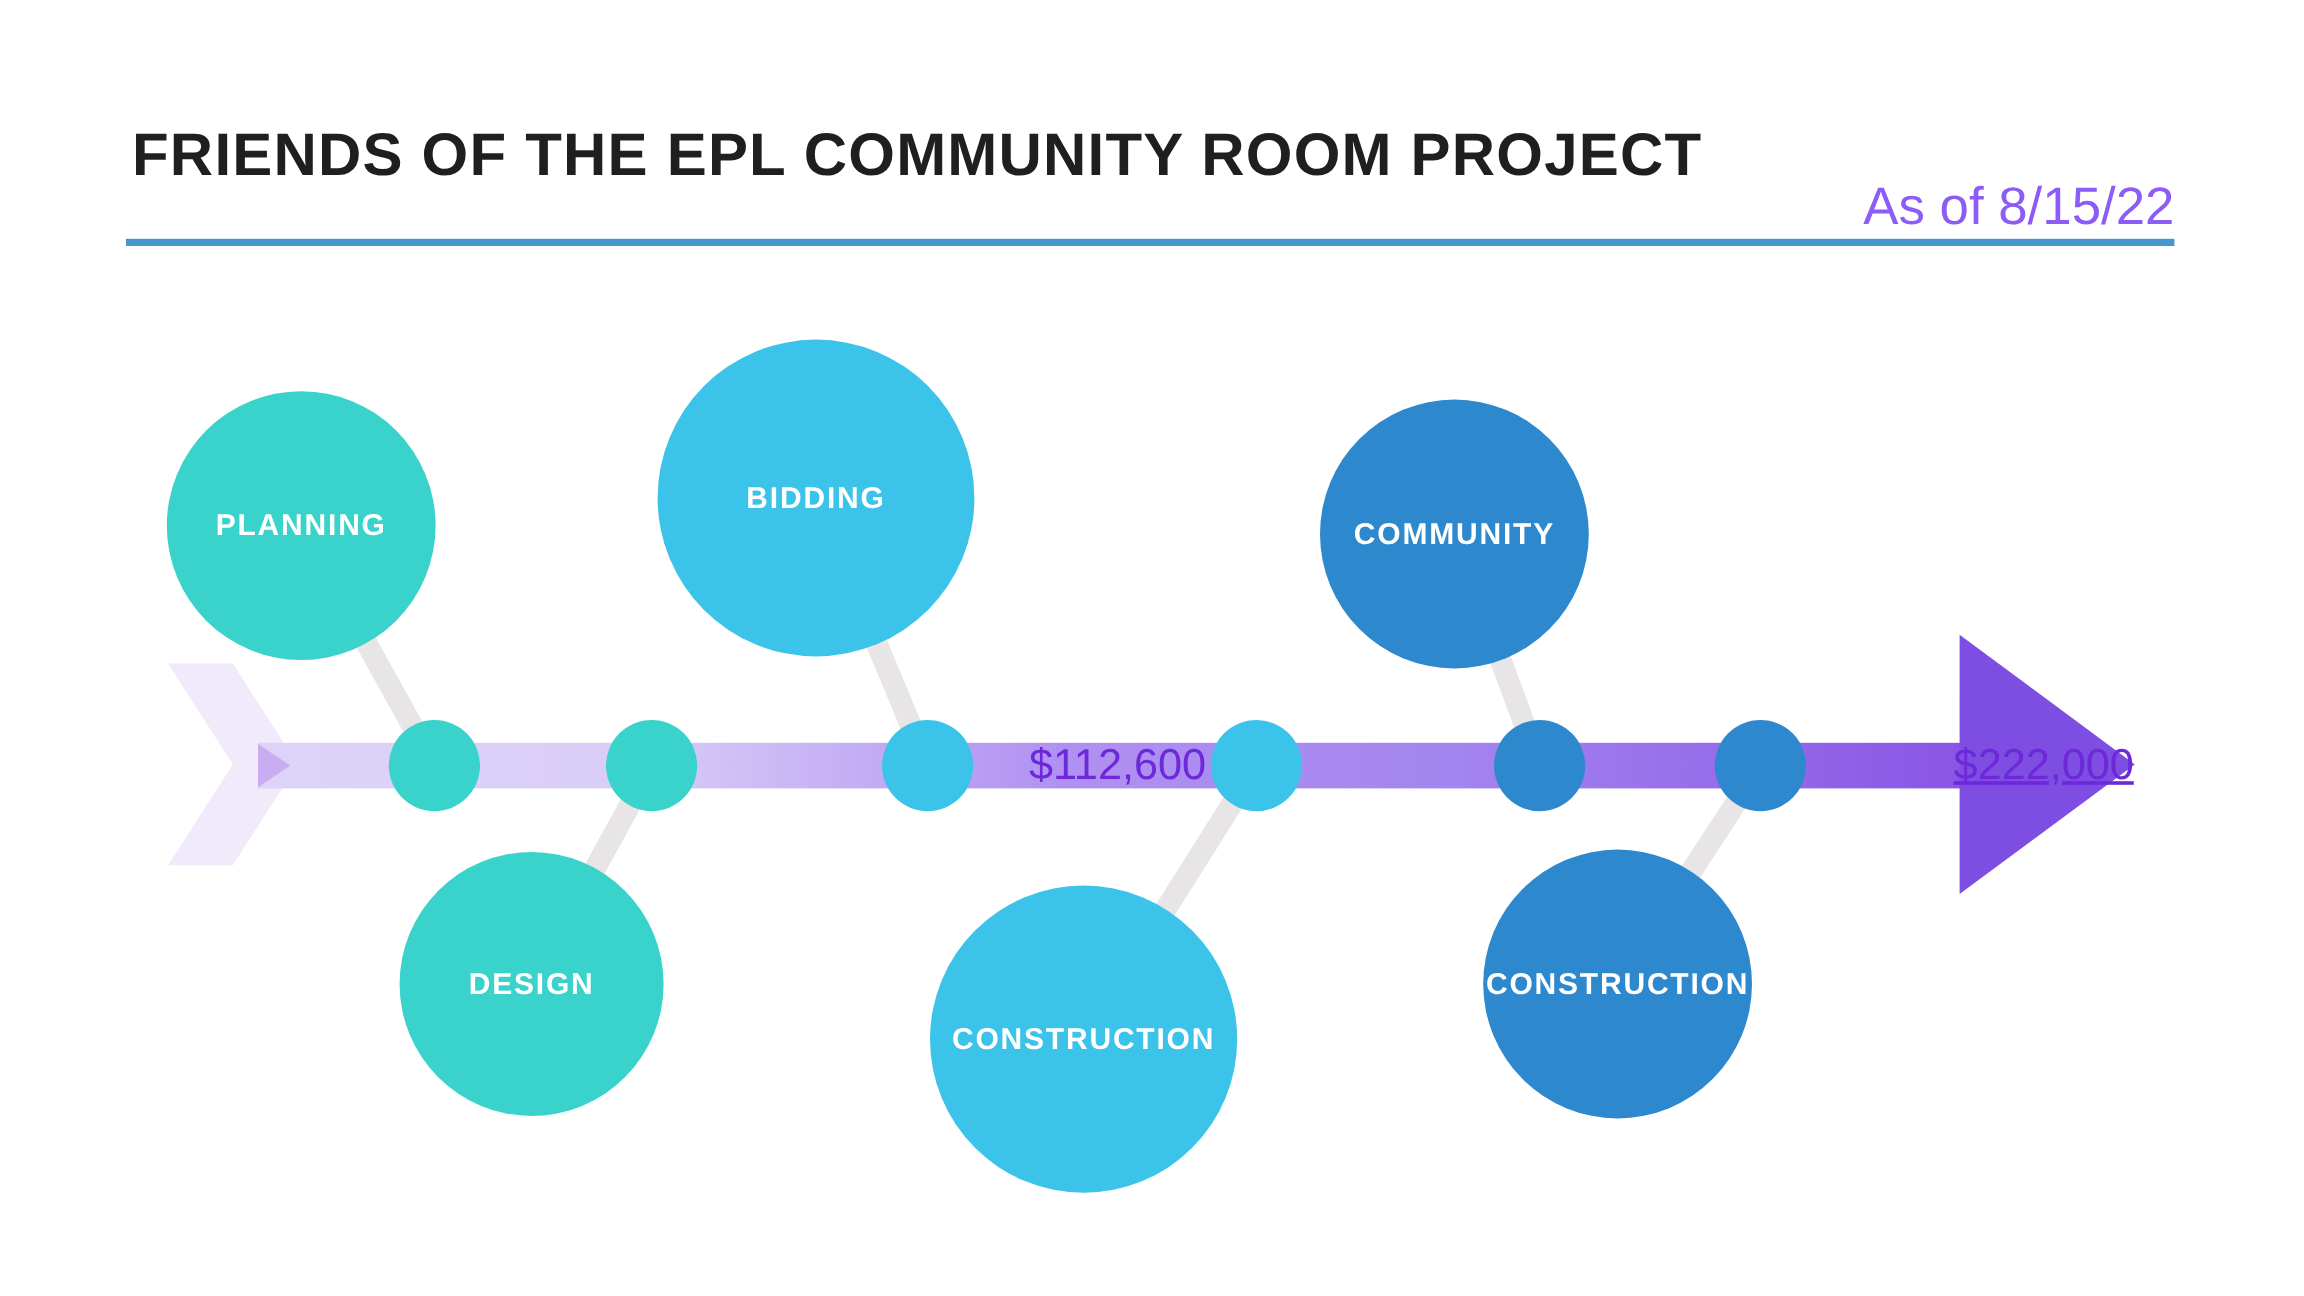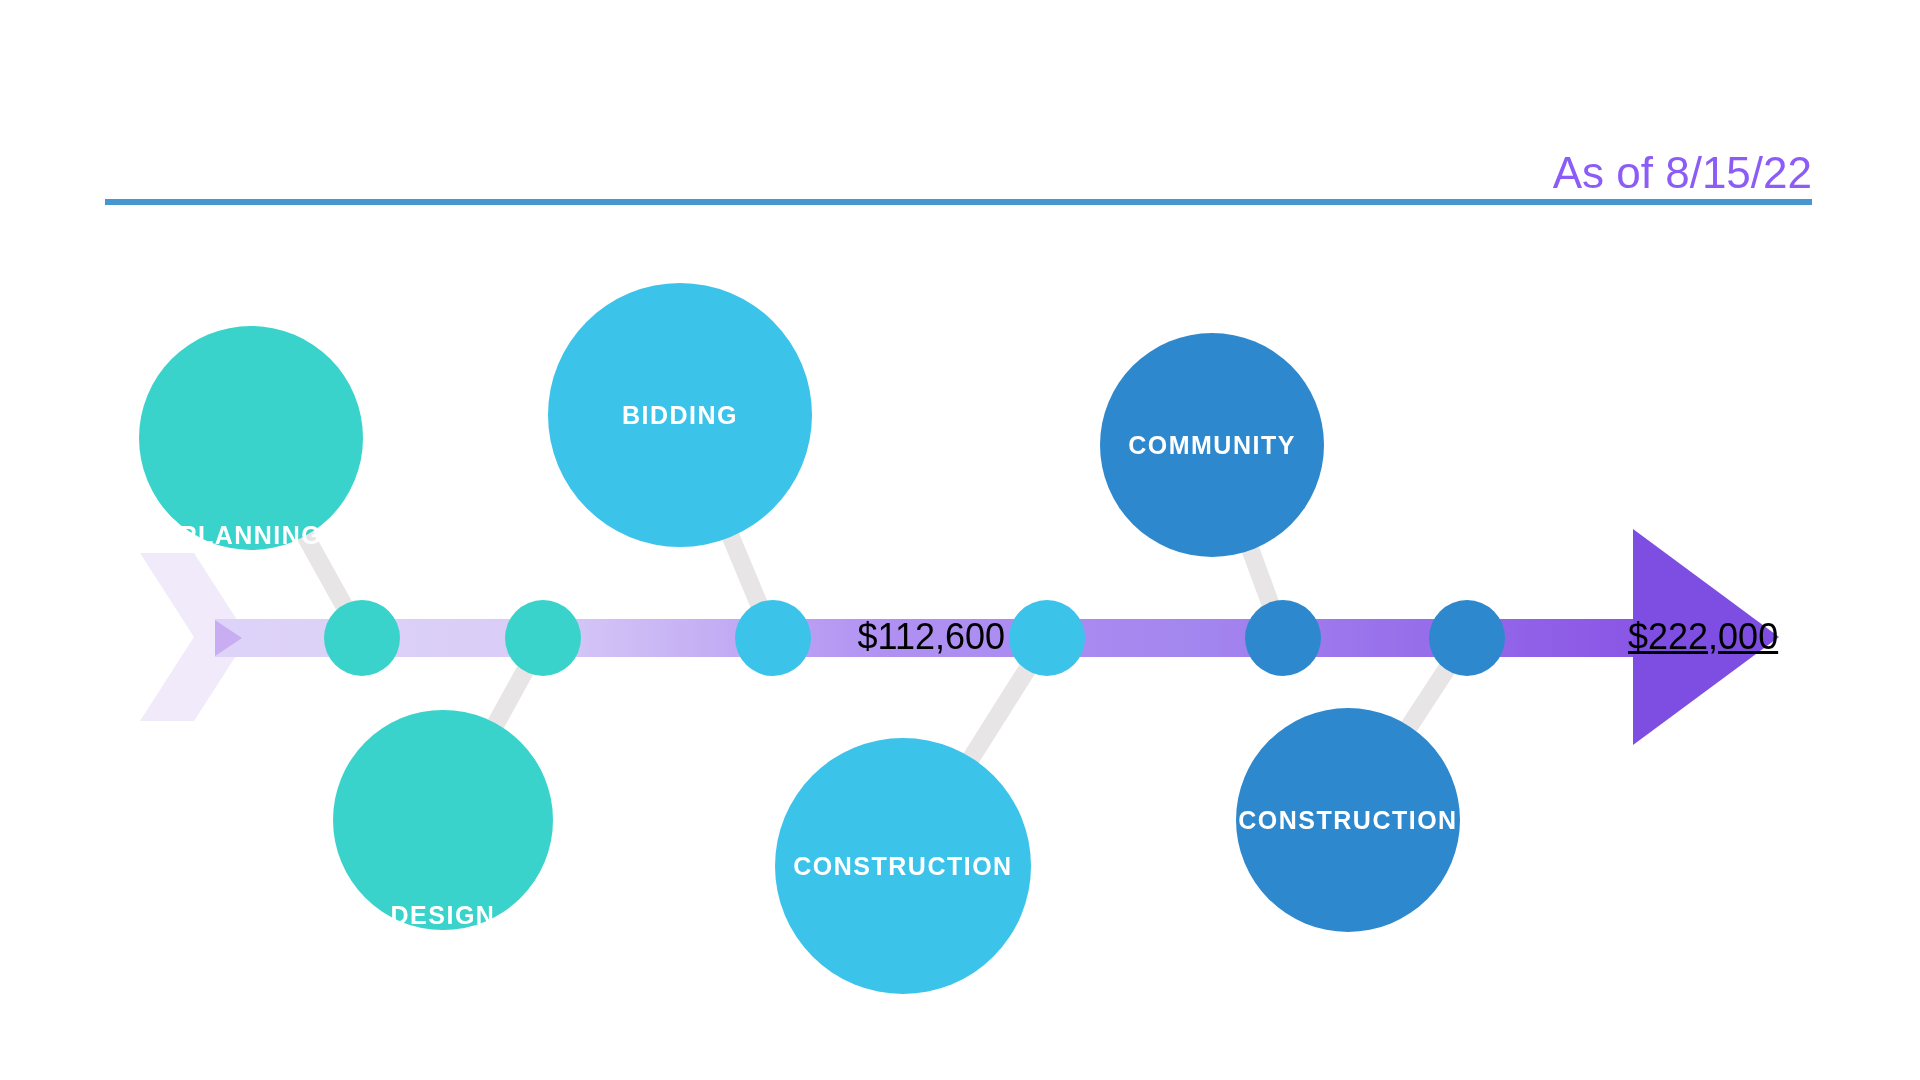--- a/index.html
+++ b/index.html
@@ -88,21 +88,21 @@
     border-left: 146px solid var(--arrow-purple);
   }
 
   
   .amount {
     position: absolute;
     top: 616px;
     z-index: 4;
     font-size: 36px;
     font-weight: 400;
-    color: #000000;
+    color: #6d28d9;
     line-height: 42px;
     white-space: nowrap;
   }
   .amount.current { left: 790px; width: 215px; text-align: right; }
   .amount.goal    { left: 1628px; text-align: left; text-decoration: underline; }
 
   
   .node {
     position: absolute;
     top: 600px;
@@ -122,29 +122,30 @@
     justify-content: center;
   }
   .circle .circle-label {
     color: #ffffff;
     font-size: 25px;
     font-weight: 700;
     letter-spacing: 1.5px;
     text-align: center;
     white-space: nowrap;
   }
-  .teal       { background: var(--teal); align-items: flex-end; }
+  .teal       { background: var(--teal); }
   .light-blue { background: var(--light-blue); }
   .blue       { background: var(--blue); }
 </style>
 </head>
 <body>
 
 <div class="canvas">
 
+  <h1 class="page-title">FRIENDS OF THE EPL COMMUNITY ROOM PROJECT</h1>
   <div class="as-of-date">As of 8/15/22</div>
   <div class="header-rule"></div>
 
   <svg class="shapes" viewBox="0 0 1920 1080">
     <line class="connector" x1="251" y1="438" x2="362" y2="638"></line>
     <line class="connector" x1="443" y1="820" x2="543" y2="638"></line>
     <line class="connector" x1="680" y1="415" x2="773" y2="638"></line>
     <line class="connector" x1="903" y1="866" x2="1047" y2="638"></line>
     <line class="connector" x1="1212" y1="445" x2="1283" y2="638"></line>
     <line class="connector" x1="1348" y1="820" x2="1467" y2="638"></line>

